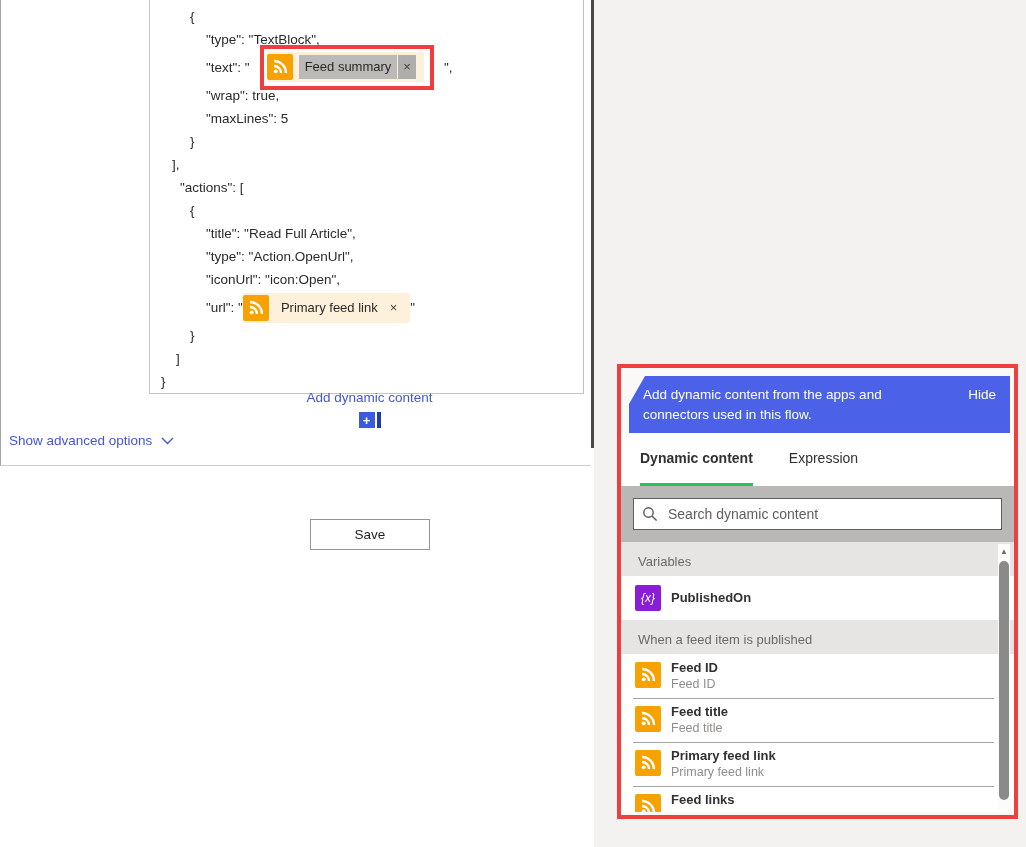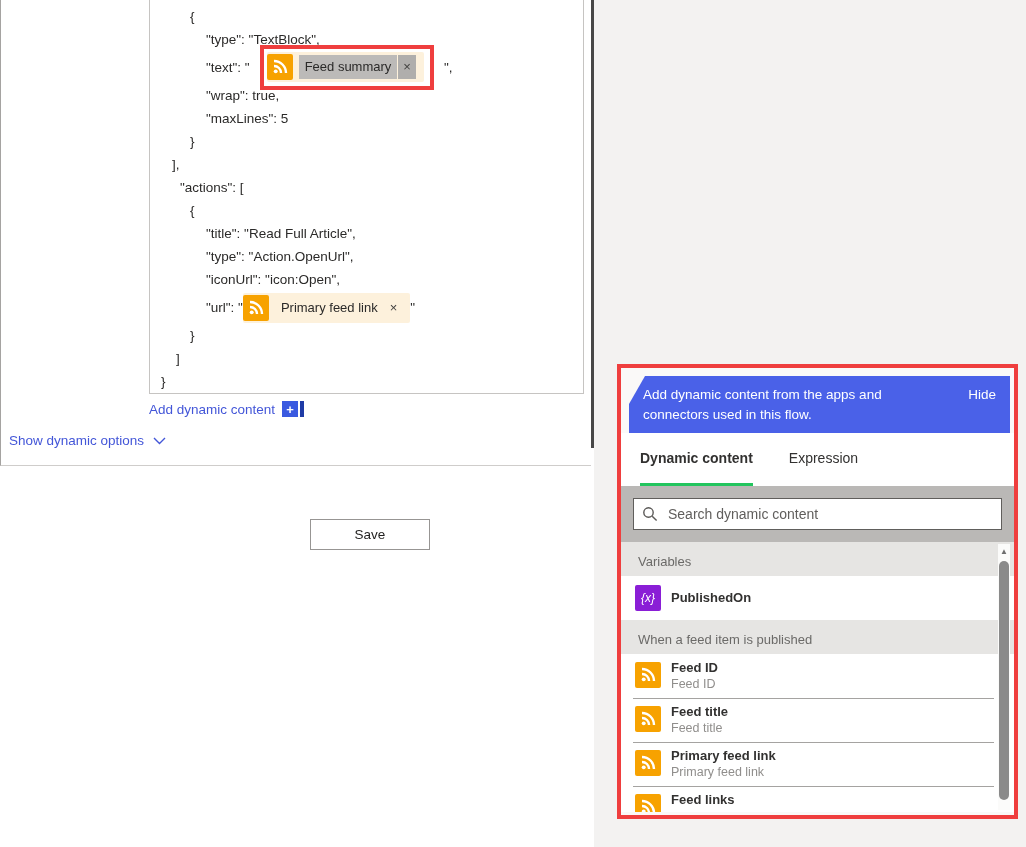--- a/index.html
+++ b/index.html
@@ -33,21 +33,21 @@
          display:flex;align-items:center;justify-content:center;}
   .tlabel{padding:0 6px;margin-left:6px;height:24px;line-height:24px;font-size:13px;}
   .tx{padding:0 5px;margin-left:1px;height:24px;line-height:24px;font-size:13px;color:#403f3e;cursor:pointer;}
   .token.selected .tlabel{background:#bcbab8;}
   .token.selected .tx{background:#b0aeac;}
   .annot-box{display:inline-block;border:4px solid var(--red);padding:3px 6px 3px 3px;
              margin:-10px 10px;vertical-align:middle;}
 
   
   .adc-row{position:absolute;left:148px;top:398px;width:441px;height:22px;display:flex;
-           justify-content:flex-start;align-items:center;gap:7px;}
+           justify-content:center;align-items:center;gap:7px;flex-direction:column;}
   .link{color:var(--link);font-size:13.5px;cursor:pointer;}
   .plus-wrap{display:inline-flex;align-items:center;cursor:pointer;}
   .plus-sq{width:16px;height:16px;background:#3a5ae0;color:#fff;font-size:13px;font-weight:bold;
            display:flex;align-items:center;justify-content:center;line-height:1;}
   .plus-bar{width:4px;height:16px;background:#1f3ba6;margin-left:2px;}
   .sao-row{position:absolute;left:8px;top:433px;display:flex;align-items:center;gap:9px;}
 
   
   .btn{position:absolute;top:519px;height:31px;background:#fff;border:1px solid #979593;
        font-size:13.5px;color:#201f1e;text-align:center;line-height:29px;cursor:pointer;
@@ -139,21 +139,21 @@
 
     <div class="adc-row">
       <span class="link">Add dynamic content</span>
       <span class="plus-wrap">
         <span class="plus-sq">+</span>
         <span class="plus-bar"></span>
       </span>
     </div>
 
     <div class="sao-row">
-      <span class="link">Show dynamic options</span>
+      <span class="link">Show advanced options</span>
       <span>
         <svg width="13" height="8" viewBox="0 0 13 8">
             <polyline points="1,1 6.5,6.5 12,1" fill="none" stroke="#4356d8" stroke-width="1.4"></polyline>
           </svg>
       </span>
     </div>
   </div>
 
   <button class="btn btn-save">Save</button>
 

